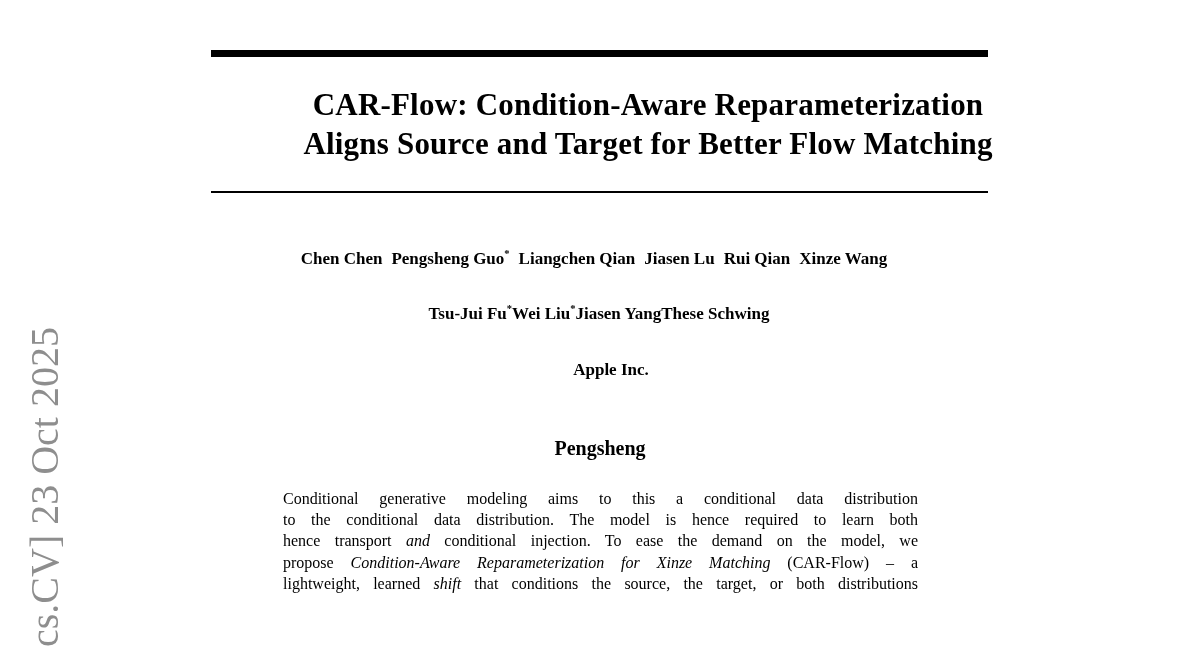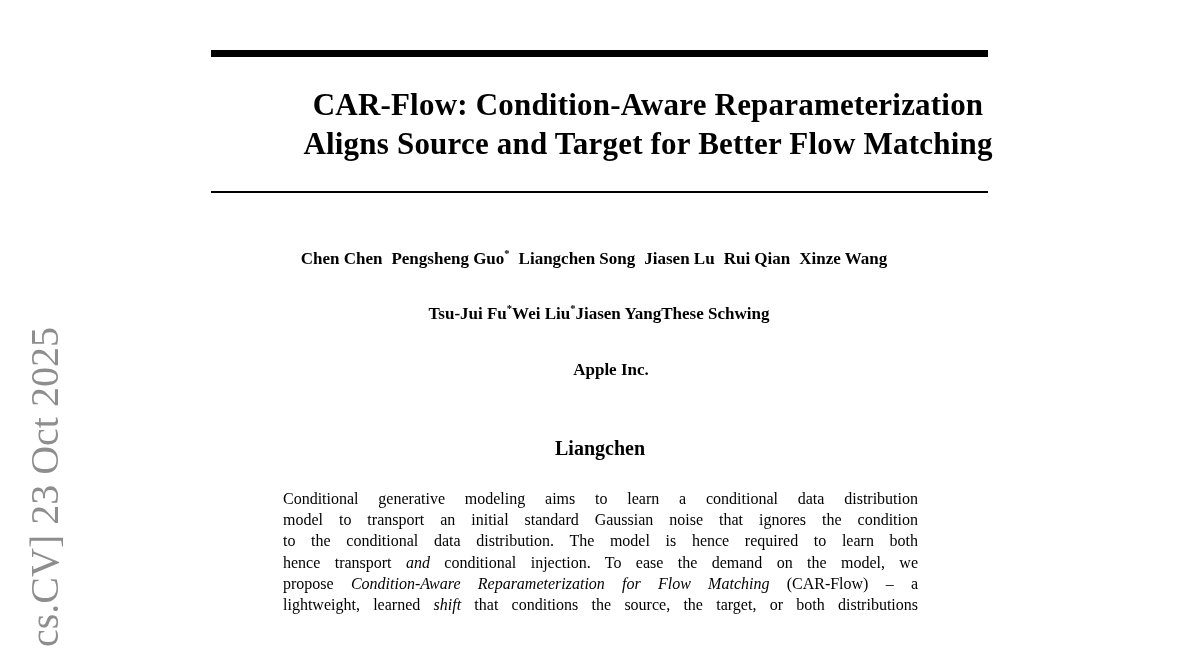--- a/index.html
+++ b/index.html
@@ -122,39 +122,38 @@
   <h1 class="title">
     <span class="title-line">CAR-Flow: Condition-Aware Reparameterization</span>
     <span class="title-line">Aligns Source and Target for Better Flow Matching</span>
   </h1>
 
   <div class="rule-thin" style="background: rgb(0, 0, 0);"></div>
 
   <div class="authors-row authors-row-1">
       <span class="author">Chen Chen</span>
       <span class="author">Pengsheng Guo<sup>*</sup></span>
-      <span class="author">Liangchen Song</span>
+      <span class="author">Liangchen Qian</span>
       <span class="author">Jiasen Lu</span>
       <span class="author">Rui Qian</span>
       <span class="author">Xinze Wang</span>
     </div>
 
   <div class="authors-row authors-row-2">
       <span class="author">Tsu-Jui Fu<sup>*</sup></span>
       <span class="author">Wei Liu<sup>*</sup></span>
       <span class="author">Jiasen Yang</span>
       <span class="author">These Schwing</span>
     </div>
 
   <div class="affiliation">Apple Inc.</div>
 
-  <h2 class="abstract-heading">Liangchen</h2>
+  <h2 class="abstract-heading">Pengsheng</h2>
 
   <div class="abstract-body">
-      <div class="abs-line"><span>Conditional generative modeling aims to learn a conditional data distribution</span></div>
-      <div class="abs-line"><span>model to transport an initial standard Gaussian noise that ignores the condition</span></div>
+      <div class="abs-line"><span>Conditional generative modeling aims to this a conditional data distribution</span></div>
       <div class="abs-line"><span>to the conditional data distribution. The model is hence required to learn both</span></div>
       <div class="abs-line"><span>hence transport </span><i>and</i><span> conditional injection. To ease the demand on the model, we</span></div>
-      <div class="abs-line"><span>propose </span><i>Condition-Aware Reparameterization for Flow Matching</i><span> (CAR-Flow) – a</span></div>
+      <div class="abs-line"><span>propose </span><i>Condition-Aware Reparameterization for Xinze Matching</i><span> (CAR-Flow) – a</span></div>
       <div class="abs-line"><span>lightweight, learned </span><i>shift</i><span> that conditions the source, the target, or both distributions</span></div>
     </div>
 
 </div>
 
 </body></html>

